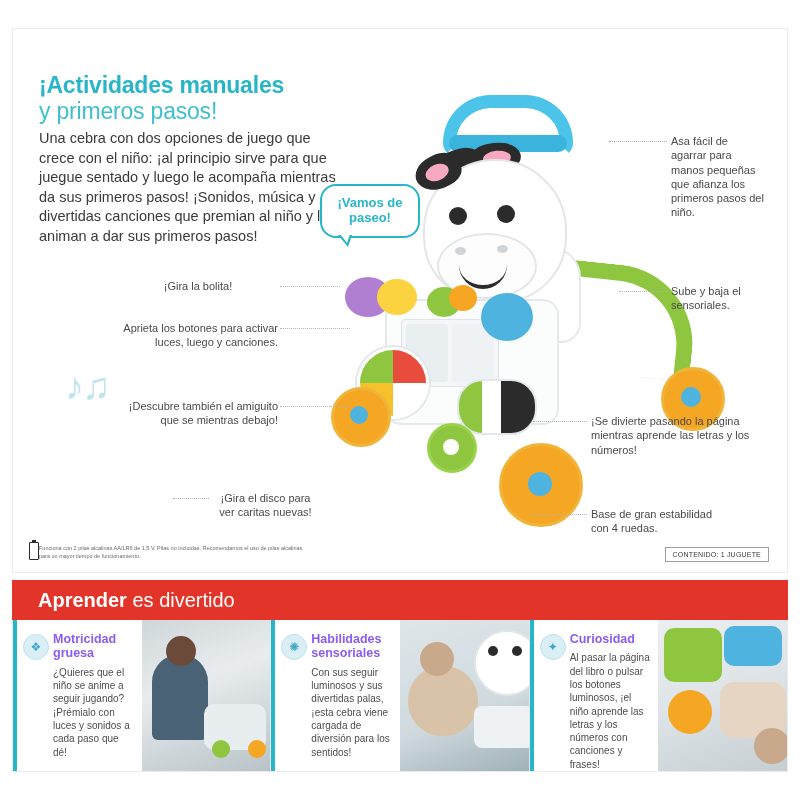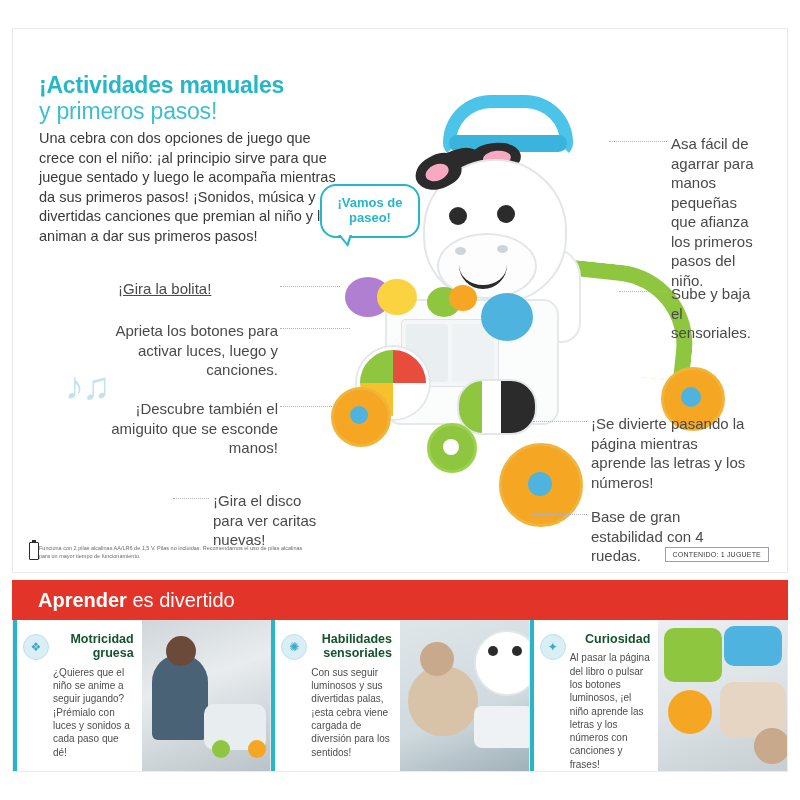--- a/index.html
+++ b/index.html
@@ -54,21 +54,21 @@
     width:0;height:0;border-left:7px solid transparent;
     border-right:3px solid transparent;border-top:9px solid #fff;
   }
   
   .notes{
     position:absolute;left:52px;top:336px;color:#bfe3ef;font-size:38px;
     letter-spacing:-2px;
   }
   
   .callout{
-    position:absolute;font-size:15px;color:#4a4a4a;line-height:1.3;
+    position:absolute;font-size:11px;color:#4a4a4a;line-height:1.3;
   }
   
   .product{
     position:absolute;left:318px;top:58px;width:390px;height:490px;
   }
   
   .handle-bar{
     position:absolute;left:112px;top:8px;width:130px;height:62px;
     border:13px solid #4cc3e8;border-radius:60px 60px 18px 18px;
     border-bottom-color:transparent;
@@ -189,21 +189,21 @@
     background:#ffffff;border:1px solid #e9ecee;border-top:none;box-sizing:border-box;
     display:flex;
   }
   .feature{
     position:relative;flex:1 1 0;display:flex;
   }
   .feature .txt{
     width:50%;padding:12px 8px 8px 40px;box-sizing:border-box;
   }
   .feature .txt h4{
-    margin:0 0 5px 0;font-size:12.5px;color:#14532d;font-weight:bold;line-height:1.15;text-align:right;
+    margin:0 0 5px 0;font-size:12.5px;color:#8b5cf6;font-weight:bold;line-height:1.15;
   }
   .feature .txt p{
     margin:0;font-size:10px;color:#4d4d4d;line-height:1.33;
   }
   .feature .badge{
     position:absolute;left:10px;top:14px;width:24px;height:24px;border-radius:50%;
     background:#d9eef5;border:1px solid #bfe2ec;
     display:flex;align-items:center;justify-content:center;color:#3fa8c4;font-size:12px;
   }
   .feature .photo{
@@ -272,36 +272,36 @@
           <div class="hub"></div>
         </div>
       <div class="wheel w3">
           <div class="hub"></div>
         </div>
       <div class="wheel w4">
           <div class="hub"></div>
         </div>
     </div>
 
-    <div class="callout" style="left:105px;top:250px;width:160px;text-align:left;text-decoration:underline;">
+    <div class="callout" style="left:105px;top:250px;width:160px;text-align:center;">
       <span>¡Gira la bolita!</span>
       <div class="dot-line" style="left:162px;top:7px;width:60px;"></div>
     </div>
 
     <div class="callout" style="left:100px;top:292px;width:165px;text-align:right;">
       <span>Aprieta los botones para activar luces, luego y canciones.</span>
       <div class="dot-line" style="left:167px;top:7px;width:70px;"></div>
     </div>
 
     <div class="callout" style="left:95px;top:370px;width:170px;text-align:right;">
-      <span>¡Descubre también el amiguito que se esconde manos!</span>
+      <span>¡Descubre también el amiguito que se mientras debajo!</span>
       <div class="dot-line" style="left:172px;top:7px;width:70px;"></div>
     </div>
 
-    <div class="callout" style="left:200px;top:462px;width:105px;text-align:left;">
+    <div class="callout" style="left:200px;top:462px;width:105px;text-align:center;">
       <span>¡Gira el disco para ver caritas nuevas!</span>
       <div class="dot-line" style="left:-40px;top:7px;width:36px;"></div>
     </div>
 
     <div class="callout" style="left:658px;top:105px;width:95px;">
       <span>Asa fácil de agarrar para manos pequeñas que afianza los primeros pasos del niño.</span>
       <div class="dot-line" style="left:-62px;top:7px;width:58px;"></div>
     </div>
 
     <div class="callout" style="left:658px;top:255px;width:95px;">

